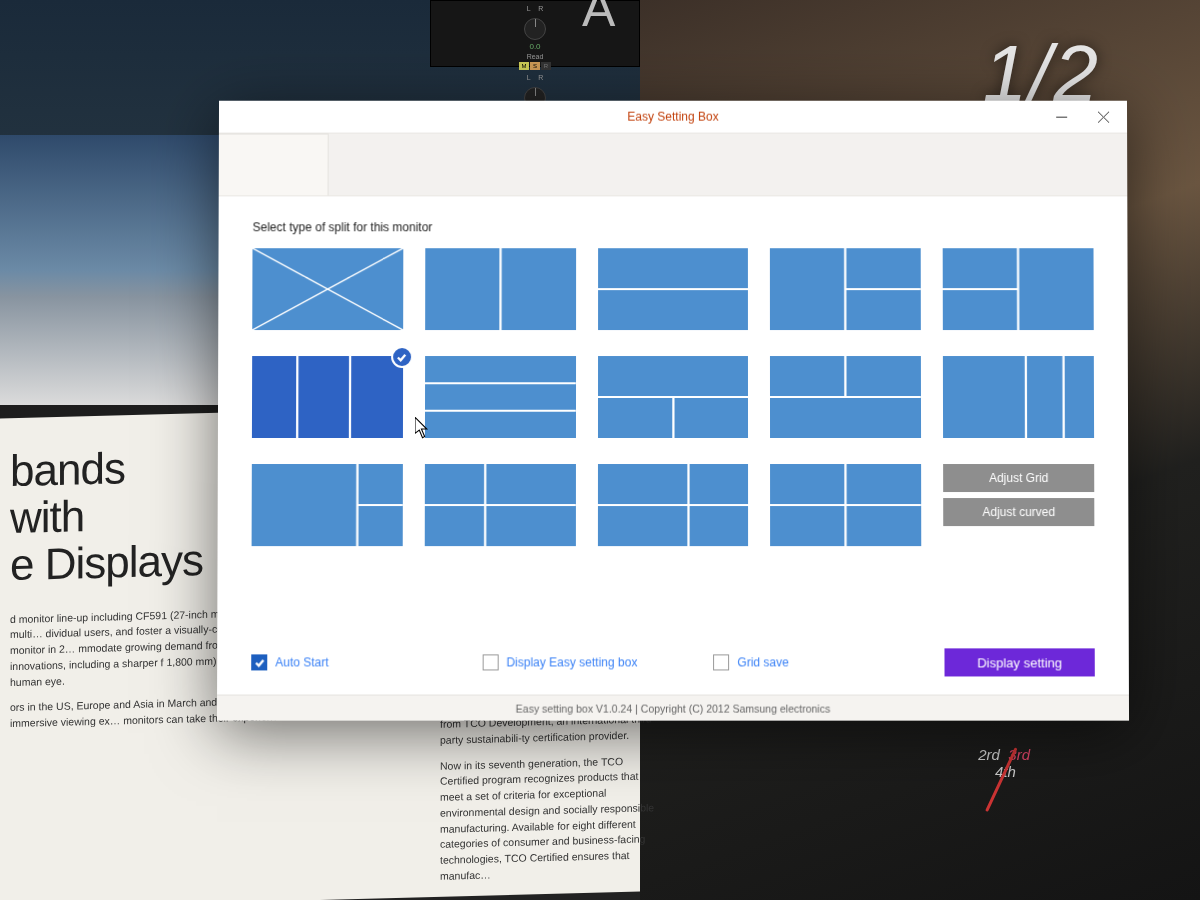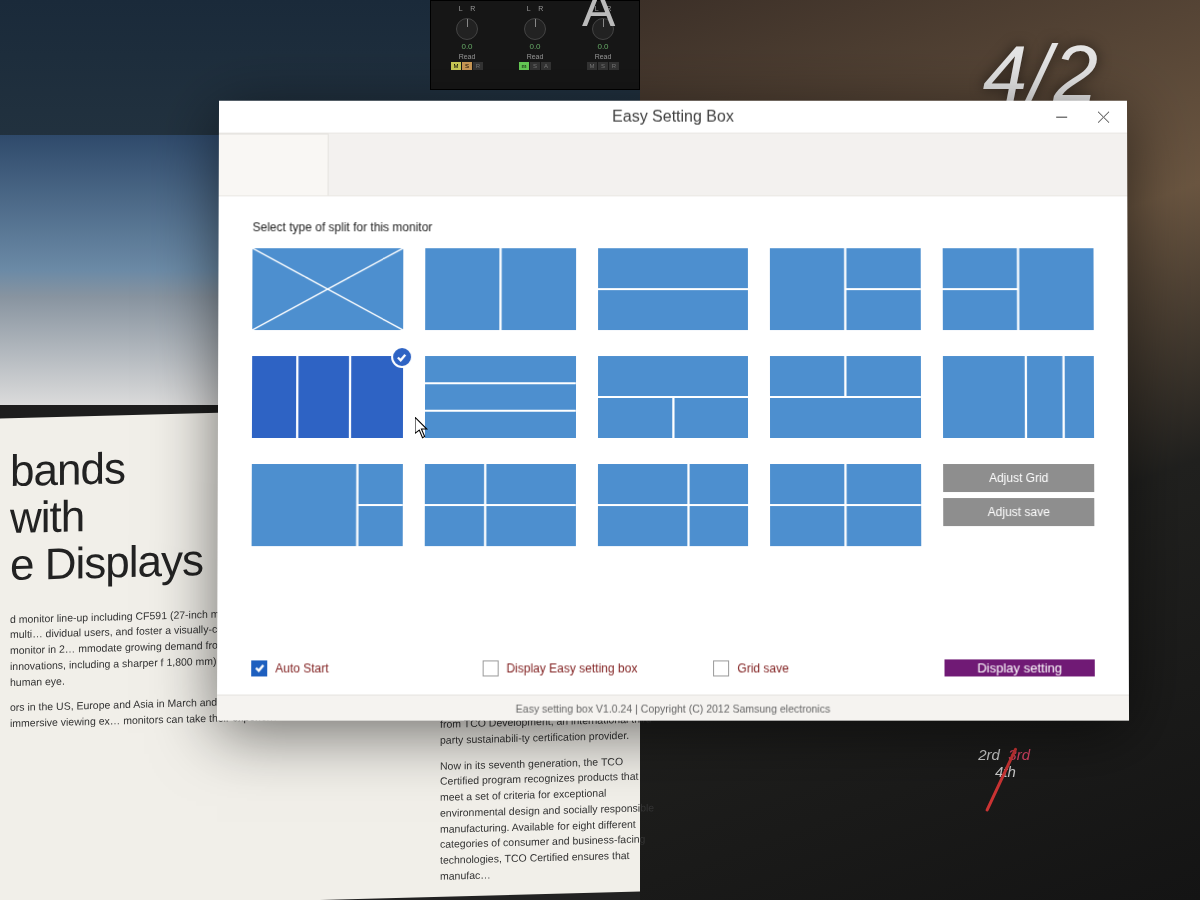--- a/index.html
+++ b/index.html
@@ -8,42 +8,42 @@
 
   
   .bg { position:absolute; inset:0; background: linear-gradient(180deg,#1a2a3a,#2b3b45 35%,#1c1c1c 36%,#222 100%); }
   .bg-left-img { position:absolute; left:0; top:135px; width:230px; height:270px;
     background: linear-gradient(180deg,#2f4a6b,#6b8aa6 50%,#8894a0 60%,#dbdbdb 100%); }
   .bg-article { position:absolute; left:0; top:410px; width:640px; height:490px;
     background:#f1efe9; color:#222; padding:30px 200px 20px 10px; transform:skewY(-1.5deg);}
   .bg-article h2 { font-family: Georgia, 'Times New Roman', serif; font-size:44px; line-height:1.05; font-weight:400; margin-bottom:22px; letter-spacing:-1px;}
   .bg-article p { font-size:10.5px; line-height:1.5; color:#333; margin-bottom:10px;}
   .bg-article .col2 { position:absolute; left:440px; top:310px; width:220px;}
-  .bg-mixer { position:absolute; left:430px; top:0; width:210px; height:90px; background:#161616; border:1px solid #000;
-    display:flex; padding:4px; gap:4px;}
+  .bg-mixer { position:absolute; left:430px; top:0; width:210px; height:67px; background:#161616; border:1px solid #000;
+    display:flex; padding:4px; gap:4px;flex-direction:column;}
   .mixer-ch{flex:1;display:flex;flex-direction:column;align-items:center;gap:2px;font-size:7px;color:#999}
   .mixer-knob{width:22px;height:22px;border-radius:50%;border:1px solid #444;background:#222;margin-top:4px;position:relative}
   .mixer-knob::after{content:"";position:absolute;left:50%;top:0;width:1px;height:8px;background:#888}
   .mixer-val{color:#6a6;font-size:8px}
   .mixer-btns{display:flex;gap:1px}
   .mixer-btn{width:10px;height:8px;font-size:6px;line-height:8px;text-align:center;color:#000}
   .bg-big-a{position:absolute;left:582px;top:-20px;color:#bbb;font-size:50px;font-weight:300;font-family:Arial}
   .bg-game{position:absolute;right:0;top:0;width:560px;height:900px;
     background:linear-gradient(160deg,#3c3028,#6a5540 35%,#20201e 60%,#141414 100%)}
   .bg-game-counter{position:absolute;right:100px;top:28px;color:#e6e6e6;font-size:80px;font-style:italic;font-weight:300;letter-spacing:2px;font-family:"Arial Narrow",Arial;text-shadow:0 0 14px rgba(0,0,0,.6)}
   .bg-game-rank{position:absolute;right:170px;bottom:120px;color:#ccc;font-size:15px;font-style:italic}
   .bg-game-needle{position:absolute;right:150px;bottom:60px;width:120px;height:120px}
   .bg-game-needle::before{content:"";position:absolute;left:58px;top:22px;width:3px;height:70px;background:#c33;transform-origin:50% 90%;transform:rotate(25deg);border-radius:2px}
 
   
   .window { position:absolute; left:218px; top:100px; width:910px; height:620px;
     background:#fff; box-shadow:0 12px 60px rgba(0,0,0,.55); transform:perspective(2400px) rotateX(1deg);
     display:flex; flex-direction:column; font-size:12px; color:#333;}
   .titlebar{height:32px;display:flex;align-items:center;justify-content:center;position:relative;border-bottom:1px solid transparent}
-  .titlebar .title{font-size:16px;color:#404040}
+  .titlebar .title{font-size:12px;color:#c2410c}
   .win-controls{position:absolute;right:4px;top:0;height:32px;display:flex;align-items:center;gap:2px}
   .win-btn{width:40px;height:28px;display:flex;align-items:center;justify-content:center;color:#444}
   .win-btn svg{width:11px;height:11px;stroke:#333;stroke-width:1;fill:none}
 
   .tabstrip{height:64px;background:#f3f1ef;border-top:1px solid #e9e7e3;border-bottom:1px solid #e9e7e3;display:flex}
   .tab{width:110px;height:100%;background:#f9f7f4;border-right:1px solid #e5e3df;border-top:1px solid #e5e3df}
 
   .content{flex:1;padding:24px 34px 0 34px;background:#fff;display:flex;flex-direction:column}
   .prompt{font-size:12px;color:#222;margin-bottom:14px}
 
@@ -53,35 +53,35 @@
   .layout .divs{position:absolute;inset:0}
   .layout .divs line{stroke:#fff;stroke-width:1.5}
   .layout .cross line{stroke:#fff;stroke-width:1}
   .check{position:absolute;right:-10px;top:-10px;width:22px;height:22px;border-radius:50%;background:#2e63c4;display:flex;align-items:center;justify-content:center;border:2px solid #fff}
   .check svg{stroke:#fff;stroke-width:2.5;fill:none;width:11px;height:11px}
 
   .side-buttons{display:flex;flex-direction:column;gap:6px}
   .small-btn{height:28px;background:#8e8e8e;color:#fff;font-size:12px;border:none;cursor:pointer}
 
   .footer{display:grid;grid-template-columns:1fr 1fr 1fr auto;align-items:center;padding:18px 34px;gap:16px}
-  .chk{display:flex;align-items:center;gap:8px;font-size:12px;color:#7f1d1d}
+  .chk{display:flex;align-items:center;gap:8px;font-size:12px;color:#3b82f6}
   .chk .box{width:16px;height:16px;border:1px solid #999;background:#fff;display:flex;align-items:center;justify-content:center}
   .chk .box.checked{background:#1d5fbf;border-color:#1d5fbf}
   .chk .box.checked svg{stroke:#fff;stroke-width:2.6;fill:none;width:11px;height:11px}
-  .primary-btn{width:150px;height:17px;background:#701a75;color:#fff;font-size:13px;border:none;cursor:pointer}
+  .primary-btn{width:150px;height:28px;background:#6d28d9;color:#fff;font-size:13px;border:none;cursor:pointer}
   .statusbar{height:26px;background:#f5f3f0;border-top:1px solid #e5e3df;display:flex;align-items:center;justify-content:center;font-size:10.5px;color:#666}
 
   .cursor{position:absolute;width:15px;height:22px;pointer-events:none;transform:translate(-2px,-2px)}
 </style>
 </head>
 <body>
 
 <div class="bg"></div>
 <div class="bg-game">
-  <div class="bg-game-counter">4/2</div>
+  <div class="bg-game-counter">1/2</div>
   <div class="bg-game-rank">
     <span>2rd</span>&nbsp;&nbsp;<span style="color:#d46">3rd</span><br>
     &nbsp;&nbsp;&nbsp;&nbsp;<span>4th</span>
   </div>
   <div class="bg-game-needle"></div>
 </div>
 <div class="bg-left-img"></div>
 <div class="bg-mixer">
   <div class="mixer-ch">
       <span>L&nbsp;&nbsp;&nbsp;&nbsp;R</span>
@@ -241,21 +241,21 @@
       </div>
       <div class="layout">
         <svg class="divs" width="100%" height="100%" preserveAspectRatio="none" viewBox="0 0 100 60">
             <line x1="50" y1="0" x2="50" y2="60"></line>
             <line x1="0" y1="30" x2="100" y2="30"></line>
           </svg>
       </div>
 
       <div class="side-buttons">
         <button class="small-btn">Adjust Grid</button>
-        <button class="small-btn">Adjust save</button>
+        <button class="small-btn">Adjust curved</button>
       </div>
     </div>
   </div>
 
   <div class="footer">
     <label class="chk">
       <span class="box checked">
           <svg viewBox="0 0 12 12">
             <polyline points="2,6 5,9 10,3"></polyline>
           </svg>

